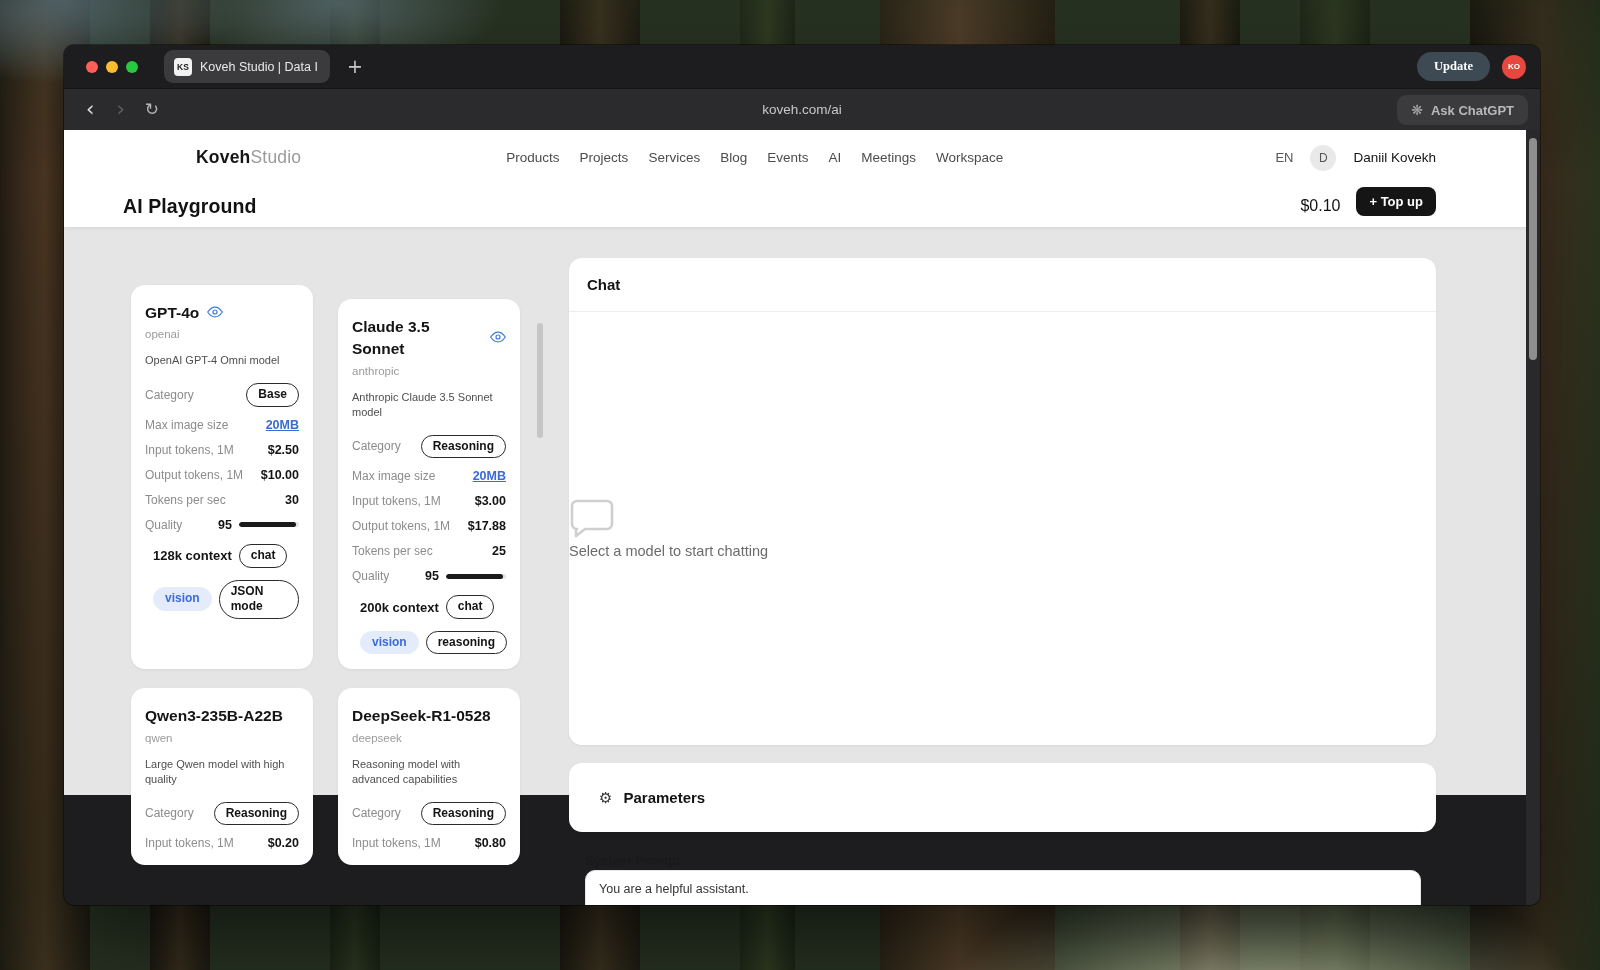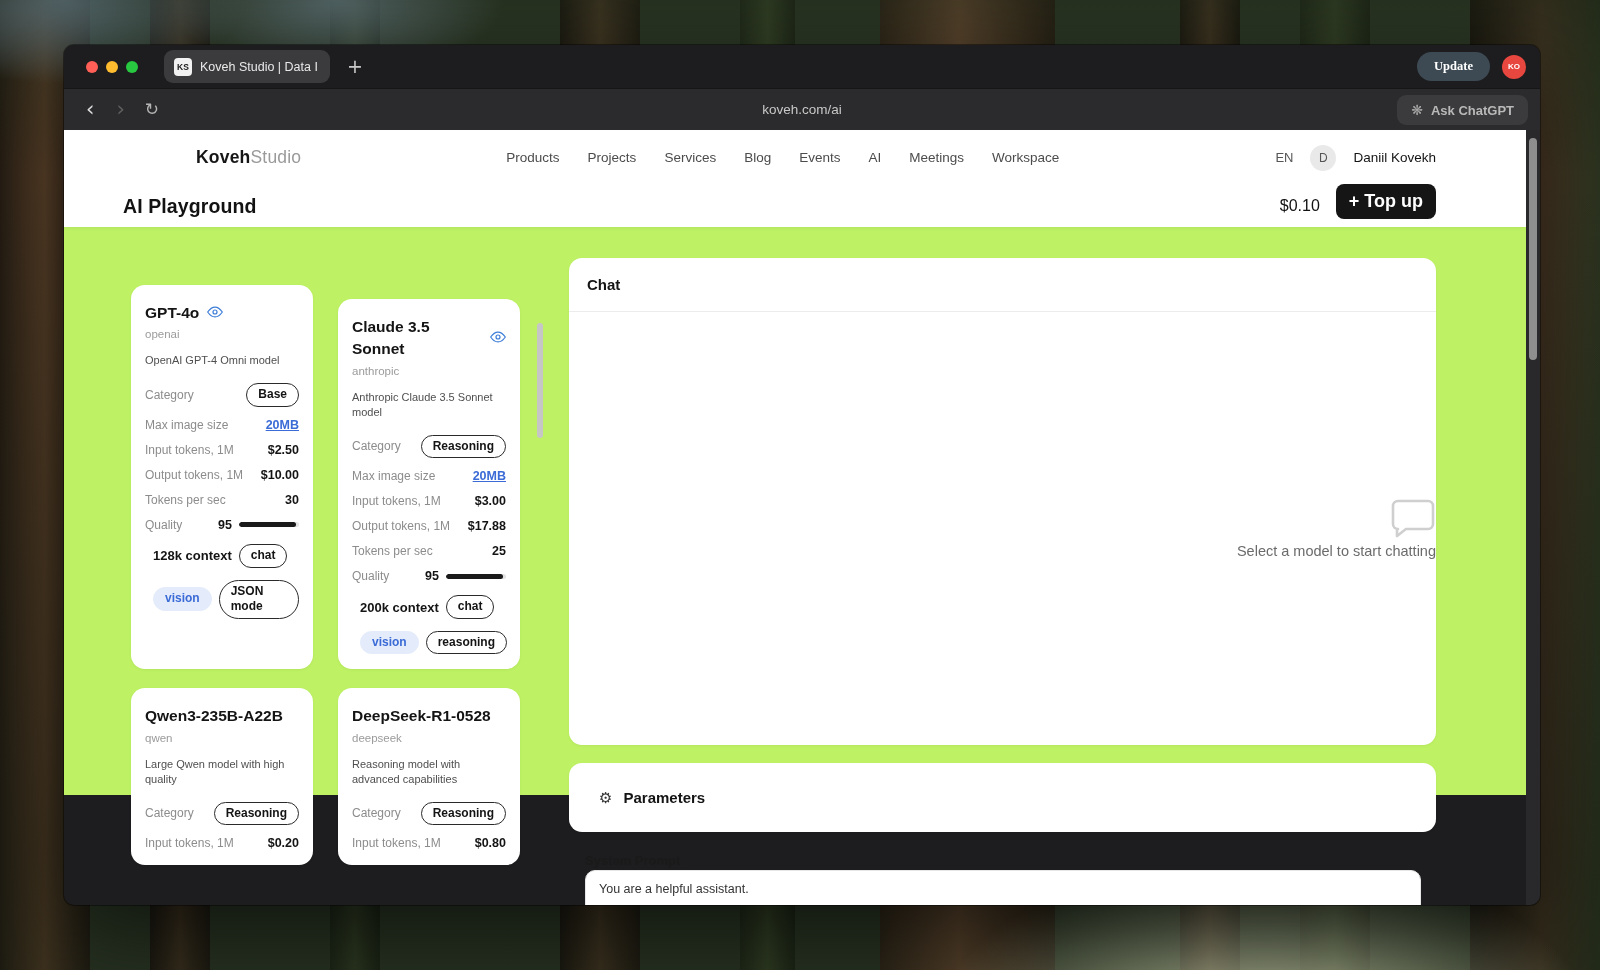--- a/index.html
+++ b/index.html
@@ -76,44 +76,44 @@
   .ic-reload{ font-size:17px; color:#b5b5b5; margin-left:20px; }
   .urlbox{ position:absolute; left:50%; transform:translateX(-50%); color:#c8c8c8; font-size:13.5px; }
   .askgpt{
     position:absolute; right:12px; top:6px; height:30px; background:#3b3b3d; border:none; border-radius:9px;
     color:#b9b9b9; font-family:inherit; font-size:13px; font-weight:600;
     display:flex; align-items:center; gap:8px; padding:0 14px; cursor:pointer;
   }
   .askgpt .flower{ color:#a8a8a8; font-size:14px; }
 
   
-  .pagewrap{ position:relative; height:665px; background:#bef264; display:flex; }
+  .pagewrap{ position:relative; height:665px; background:#e5e5e5; display:flex; }
   .page{ position:relative; width:1462px; height:775px; overflow:hidden; }
   .page-scrollbar{ width:14px; height:775px; background:#29292b; position:relative; }
   .page-scroll-thumb{ position:absolute; left:3px; top:8px; width:8px; height:222px; background:#8e8e8e; border-radius:4px; }
 
   .top-band{ background:#fff; box-shadow:0 1px 4px rgba(0,0,0,.07); position:relative; z-index:2; }
   .site-header{ height:55px; display:flex; align-items:center; padding:0 90px 0 132px; }
   .logo{ font-size:17.5px; letter-spacing:.2px; }
   .logo .lp{ font-weight:bold; color:#161616; }
   .logo .ls{ color:#9a9a9a; font-weight:400; }
-  .main-nav{ display:flex; gap:28px; margin-left:205px; }
+  .main-nav{ display:flex; gap:20px; margin-left:205px; }
   .main-nav a{ color:#4c4c4c; font-size:13.5px; text-decoration:none; }
   .hdr-right{ margin-left:auto; display:flex; align-items:center; gap:17px; }
   .locale{ color:#555; font-size:13px; }
   .user-avatar{ width:26px; height:26px; border-radius:50%; background:#e9e9e9; color:#555;
     font-size:12px; display:flex; align-items:center; justify-content:center; }
   .user-name{ color:#141414; font-size:13.5px; font-weight:500; }
 
   .playground-row{ height:42px; display:flex; align-items:center; padding:0 90px 0 59px; }
   .page-title{ font-size:19.5px; font-weight:800; color:#121212; letter-spacing:.1px; }
   .pg-right{ margin-left:auto; display:flex; align-items:center; gap:16px; }
   .balance{ font-size:16px; color:#121212; }
   .topup-btn{ background:#151515; color:#fff; border:none; border-radius:8px; font-family:inherit;
-    font-size:18px; font-weight:600; padding:7px 13px; cursor:pointer; margin-top:-10px; }
+    font-size:13px; font-weight:600; padding:7px 13px; cursor:pointer; margin-top:-10px; }
 
   .content{ position:relative; height:678px; }
 
   
   .models-col{ position:absolute; left:59px; top:31px; width:432px; }
   .models-header{ display:flex; align-items:center; justify-content:space-between; padding-right:18px; }
   .models-title{ font-size:19px; font-weight:bold; color:#131313; }
   .models-sub{ font-size:12.5px; color:#787878; margin-top:5px; }
   .filter{ display:flex; align-items:center; gap:8px; cursor:pointer; }
   .filter-label{ font-size:13.5px; color:#222; }
@@ -141,21 +141,21 @@
   .tags{ display:flex; align-items:center; gap:7px; margin-top:12px; padding-left:8px; }
   .ctx{ font-size:13px; font-weight:bold; color:#141414; }
   .models-scrollbar{ position:absolute; left:414px; top:65px; width:6px; height:115px; background:#c6c6c6; border-radius:3px; }
 
   
   .chat-col{ position:absolute; left:505px; top:31px; width:867px; }
   .panel{ background:#fff; border-radius:13px; box-shadow:0 1px 3px rgba(0,0,0,.05); }
   .chat-card{ position:absolute; top:0; left:0; width:867px; height:487px; }
   .chat-header{ height:54px; display:flex; align-items:center; padding:0 18px; border-bottom:1px solid #ececec; }
   .chat-title{ font-size:15px; font-weight:bold; color:#141414; }
-  .chat-body{ height:432px; display:flex; flex-direction:column; align-items:flex-end; justify-content:center; gap:4px; }
+  .chat-body{ height:432px; display:flex; flex-direction:column; align-items:flex-start; justify-content:center; gap:4px; }
   .empty-text{ font-size:14.5px; color:#6b6b6b; }
   .params-card{ position:absolute; top:505px; left:0; width:867px; height:69px; display:flex; align-items:center; padding:0 30px; gap:11px; }
   .gear{ font-size:15px; color:#333; }
   .params-title{ font-size:15px; font-weight:bold; color:#141414; }
   .sys-label{ position:absolute; top:595px; left:16px; font-size:13px; font-weight:bold; color:#1a1a1a; }
   .sys-box{ position:absolute; top:612px; left:16px; width:836px; height:80px; background:#fff;
     border:1px solid #e6e6e6; border-radius:10px; padding:11px 13px; font-family:inherit;
     font-size:12.5px; color:#333; resize:none; outline:none; }
 </style>
 </head>

